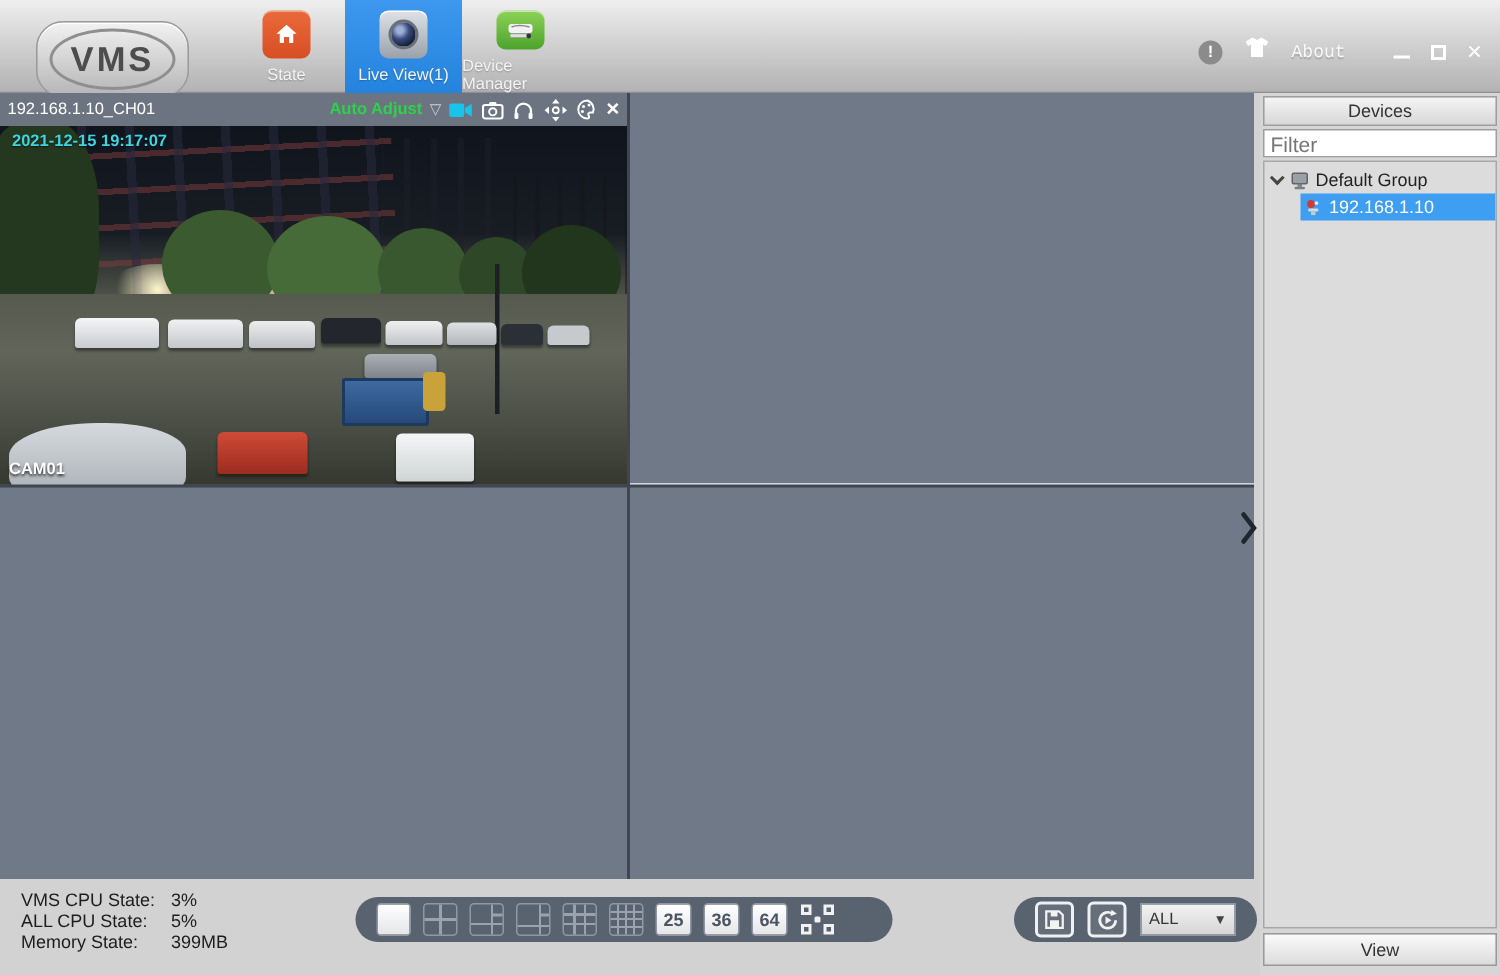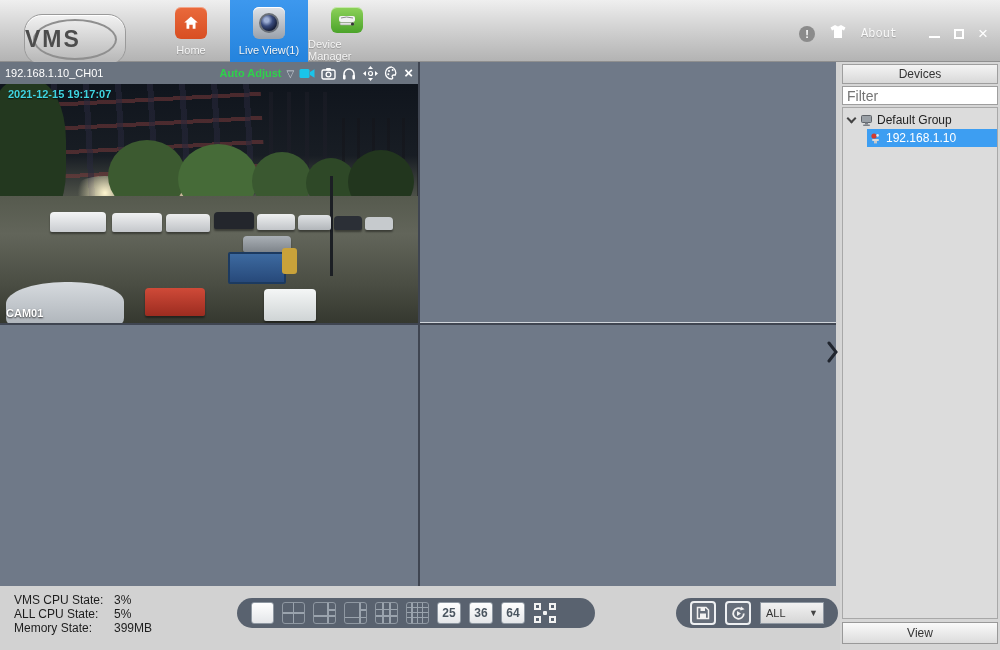--- a/index.html
+++ b/index.html
@@ -6,21 +6,21 @@
   html,body { width:1000px; height:650px; overflow:hidden;
     font-family:"Liberation Sans", sans-serif; background:#d2d2d2; position:relative; }
 
   
   .titlebar { position:absolute; left:0; top:0; width:1000px; height:62px;
     background:linear-gradient(180deg,#efefef 0%,#d6d6d6 40%,#b3b3b3 100%);
     border-bottom:1px solid #8f8f8f; }
   .logo-pill { position:absolute; left:24px; top:14px; width:102px; height:51px;
     border-radius:18px; background:linear-gradient(180deg,#f2f2f2,#b5b5b5);
     border:1px solid #9a9a9a; box-shadow:inset 0 1px 0 #fff;
-    display:flex; align-items:center; justify-content:flex-start; }
+    display:flex; align-items:center; justify-content:center; }
   .logo-pill::before { content:""; position:absolute; left:8px; top:4px; right:8px; bottom:4px;
     border:2px solid #8f8f8f; border-radius:50%; }
   .logo-text { font-size:23px; font-weight:bold; color:#4d4d4d; letter-spacing:2px; position:relative; }
 
   .tabs { position:absolute; left:152px; top:0; height:62px; display:flex; }
   .tab { width:78px; height:62px; display:flex; flex-direction:column; align-items:center;
     justify-content:flex-start; padding-top:7px; cursor:pointer; }
   .tab.active { background:linear-gradient(180deg,#3d98ee,#2483dd); }
   .tab-label { font-size:11px; color:#f4f4f4; margin-top:5px; text-shadow:0 1px 1px rgba(0,0,0,.25); }
   .tab-icon { width:32px; height:32px; border-radius:6px; display:flex; align-items:center; justify-content:center; }
@@ -160,21 +160,21 @@
     <span class="logo-text">VMS</span>
   </div>
 
   <div class="tabs">
     <div class="tab">
       <span class="tab-icon icon-home">
         <svg width="18" height="18" viewBox="0 0 16 16">
             <path d="M8 2.2 L14 7.5 H12 V13 H9.5 V9.5 H6.5 V13 H4 V7.5 H2 Z" fill="#fff"></path>
           </svg>
       </span>
-      <span class="tab-label">Home</span>
+      <span class="tab-label">State</span>
     </div>
     <div class="tab active">
       <span class="tab-icon icon-lens-box">
         <span class="lens"></span>
       </span>
       <span class="tab-label">Live View(1)</span>
     </div>
     <div class="tab">
       <span class="tab-icon icon-dvr">
         <svg width="20" height="16" viewBox="0 0 20 16">

